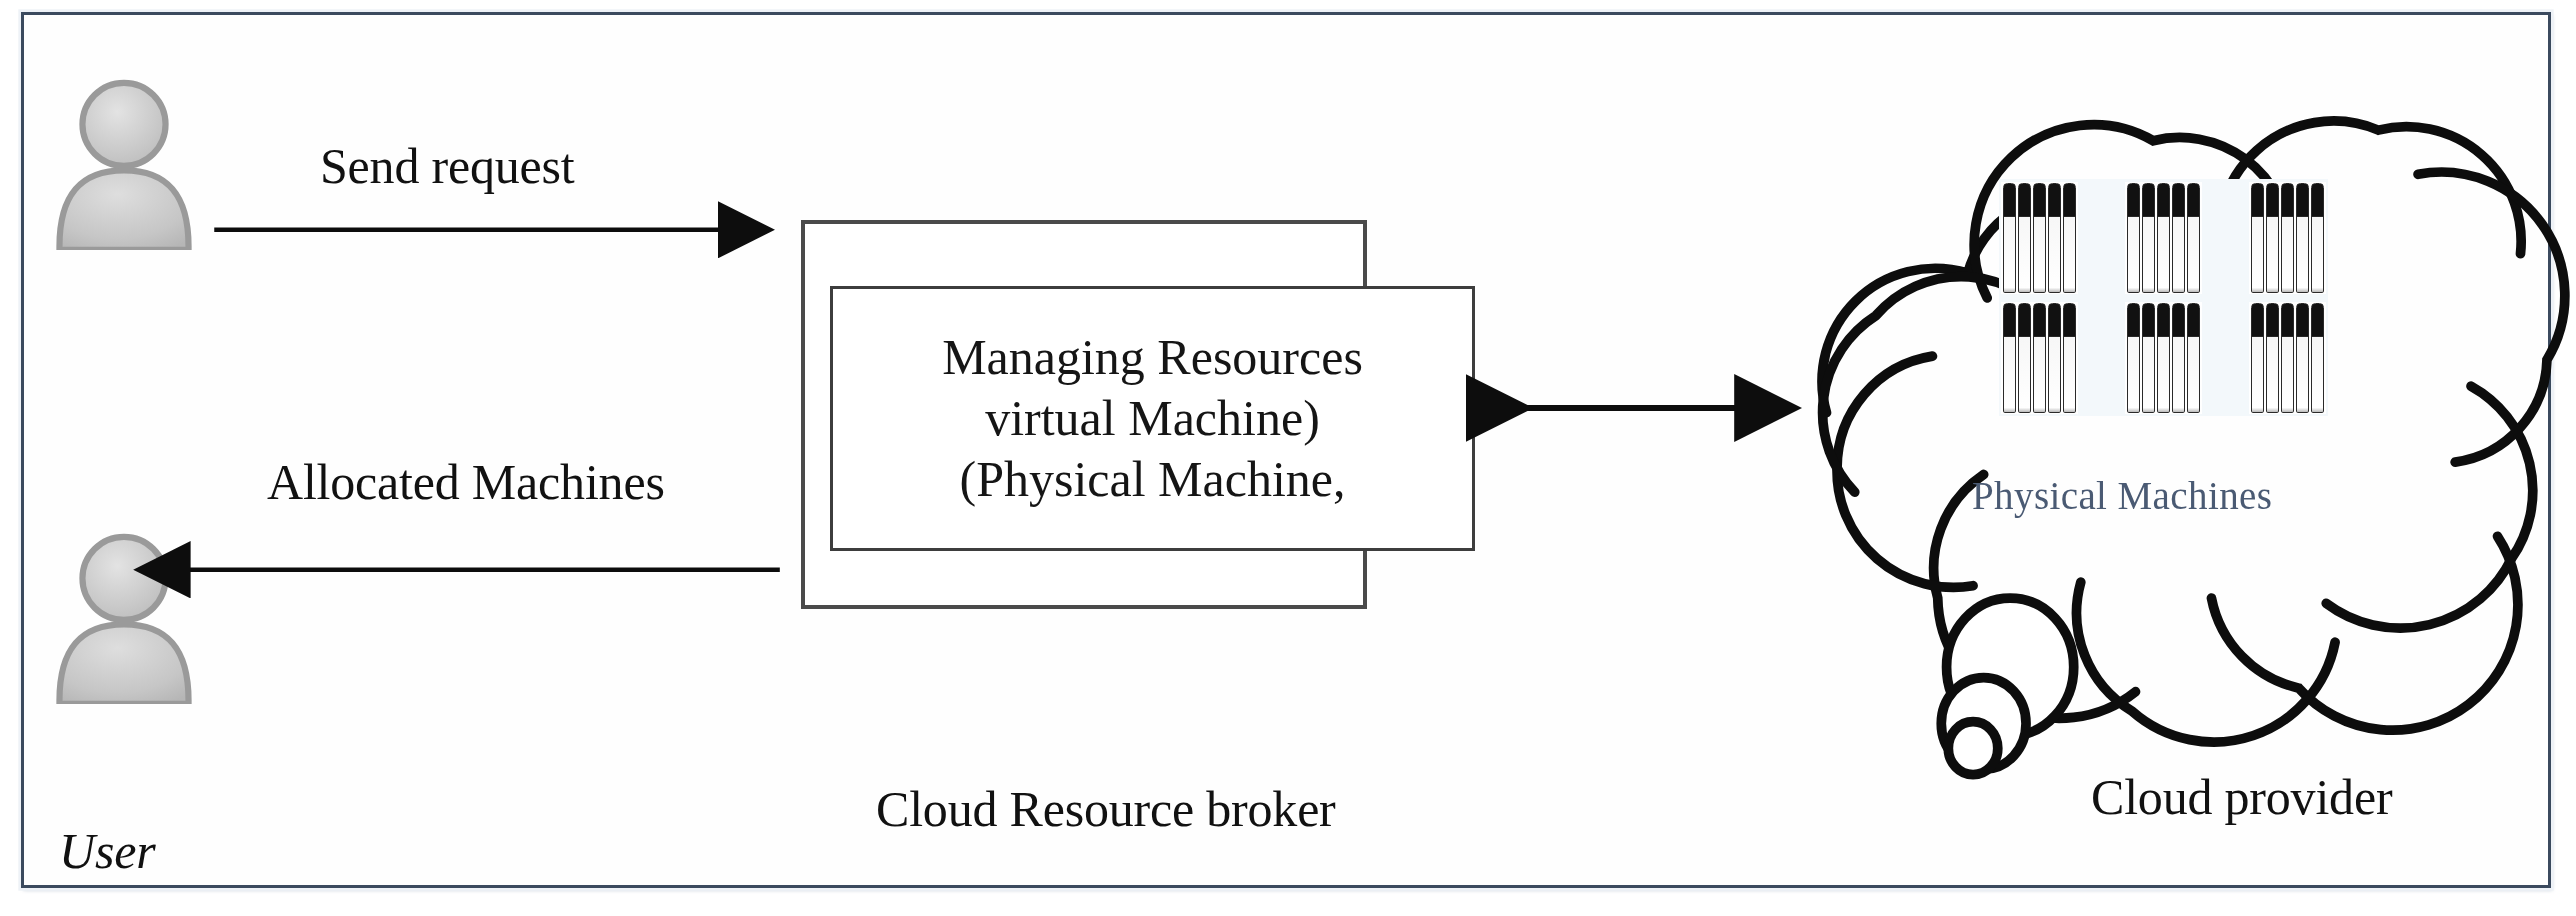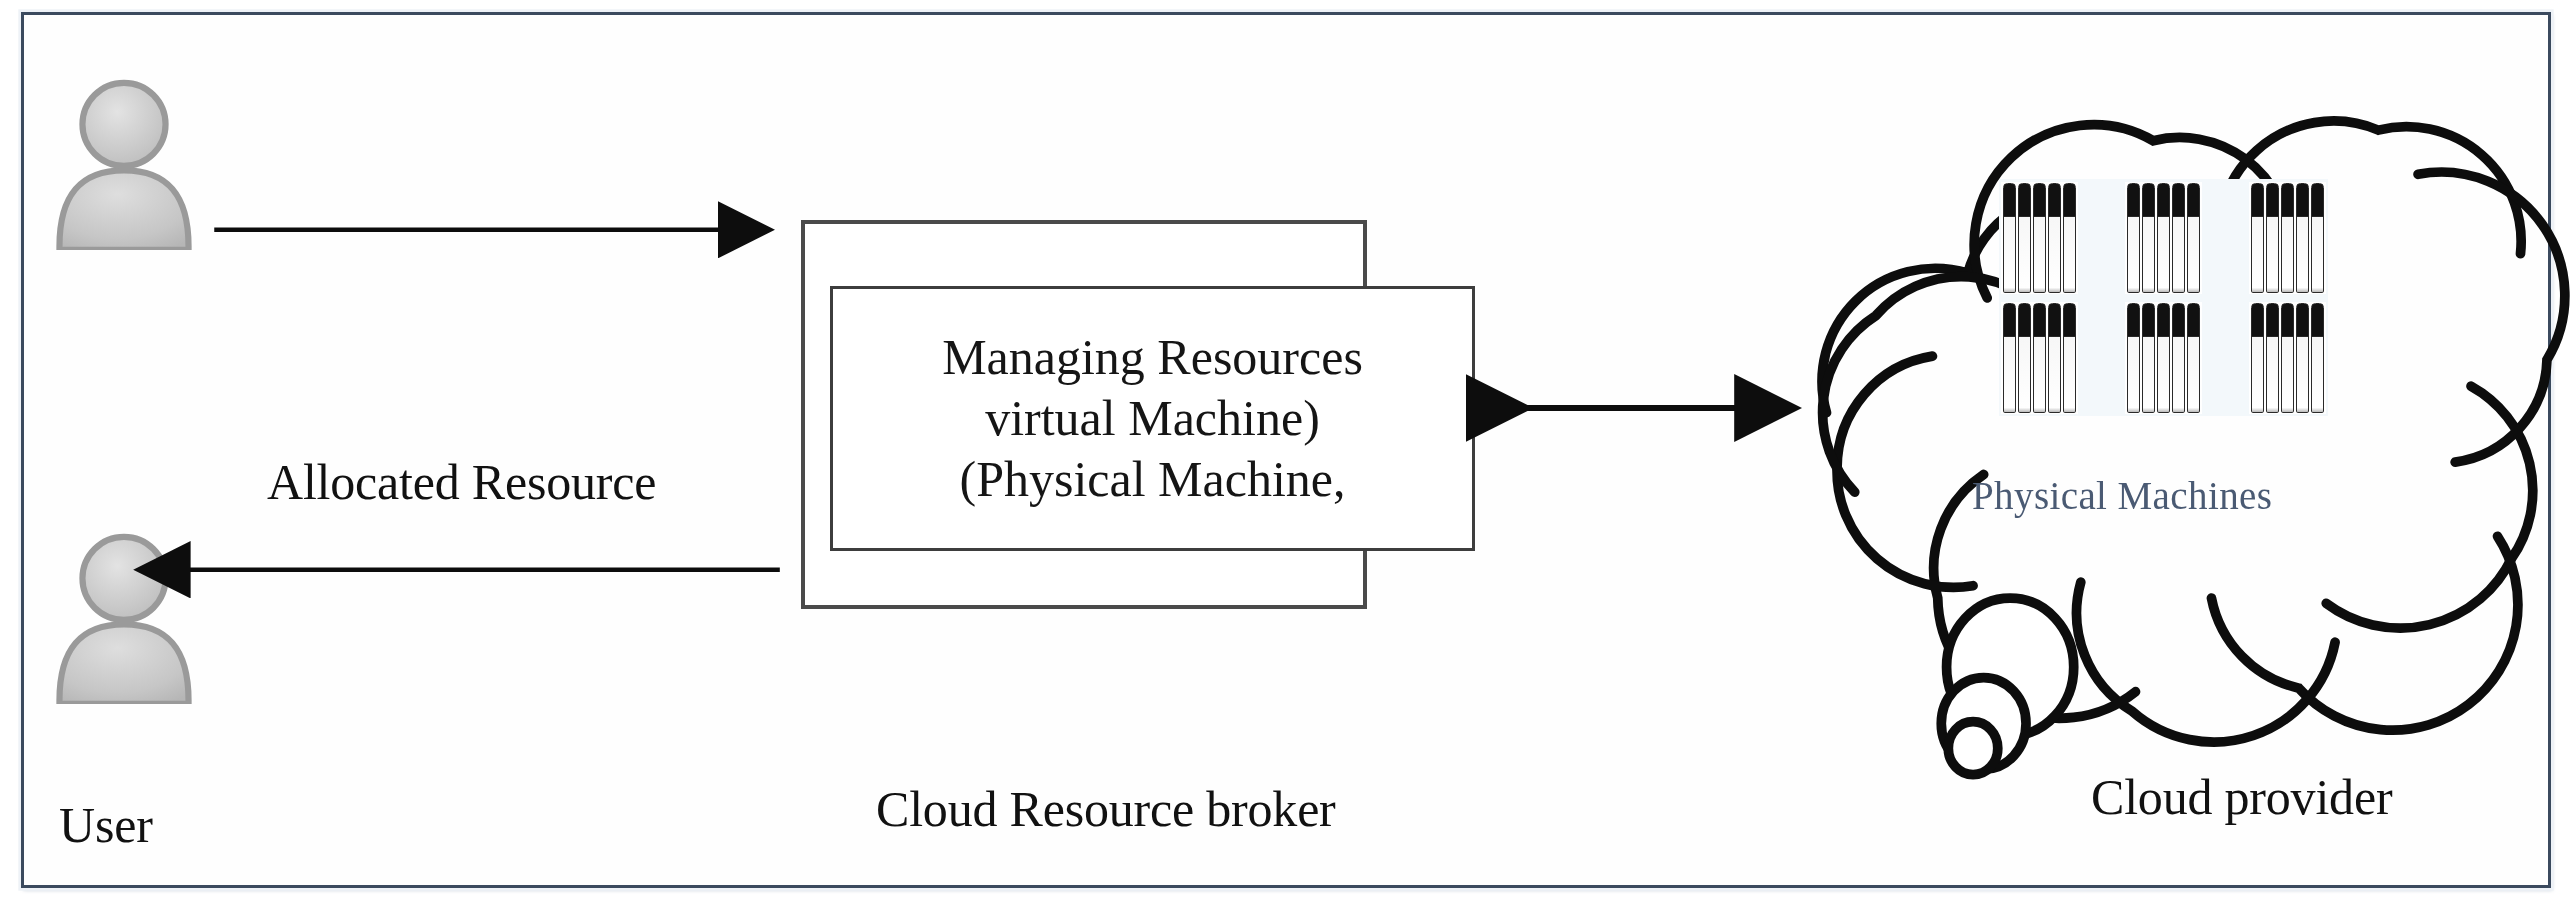--- a/index.html
+++ b/index.html
@@ -129,21 +129,21 @@
     font-weight: normal;
     color: #4a5a73;
     white-space: nowrap;
     letter-spacing: 0.4px;
   }
   #cloud-provider-label {
     left: 2067px;
     top: 755px;
     font-size: 50px;
   }
-  #user-label { left: 35px; top: 783px; font-size: 50px; }
+  #user-label { left: 35px; top: 809px; font-size: 50px; font-style: italic; }
   #broker-label { left: 852px; top: 767px; font-size: 50px; }
   #send-request-label { left: 296px; top: 124px; font-size: 50px; }
   #allocated-resource-label { left: 243px; top: 440px; font-size: 50px; }
 </style>
 </head>
 <body>
 
 <div id="canvas">
 
   <div id="diagram-frame">
@@ -179,31 +179,32 @@
             <stop offset="0%" stop-color="#dedede"></stop>
             <stop offset="70%" stop-color="#c6c6c6"></stop>
             <stop offset="100%" stop-color="#b6b6b6"></stop>
           </radialGradient>
         </defs>
         <path d="M22,196 C22,140 44,110 95,110 C146,110 168,140 168,196 L168,200 L22,200 Z" fill="url(#bodyGradB)" stroke="#9a9a9a" stroke-width="7" stroke-linejoin="round"></path>
         <circle cx="95" cy="58" r="47" fill="url(#headGradB)" stroke="#9a9a9a" stroke-width="7"></circle>
       </svg>
     </div>
 
+    <div class="label" id="send-request-label">Send request</div>
 
     <svg class="arrow-svg" style="left:190px; top:190px;" width="610" height="53" viewBox="0 0 690 60">
       <defs>
         <marker id="arrowRight" markerWidth="13" markerHeight="13" refX="11" refY="6.5" orient="auto" markerUnits="strokeWidth">
           <path d="M0,0 L13,6.5 L0,13 Z" fill="#0d0d0d"></path>
         </marker>
       </defs>
       <line x1="0" y1="28" x2="625" y2="28" stroke="#0d0d0d" stroke-width="5" marker-end="url(#arrowRight)"></line>
     </svg>
 
-    <div class="label" id="allocated-resource-label">Allocated Resource</div>
+    <div class="label" id="allocated-resource-label">Allocated Machines</div>
 
     <svg class="arrow-svg" style="left:95px; top:530px;" width="698" height="53" viewBox="0 0 790 60">
       <defs>
         <marker id="arrowLeft" markerWidth="13" markerHeight="13" refX="11" refY="6.5" orient="auto" markerUnits="strokeWidth">
           <path d="M0,0 L13,6.5 L0,13 Z" fill="#0d0d0d"></path>
         </marker>
       </defs>
       <line x1="748" y1="28" x2="26" y2="28" stroke="#0d0d0d" stroke-width="5" marker-end="url(#arrowLeft)"></line>
     </svg>
 

